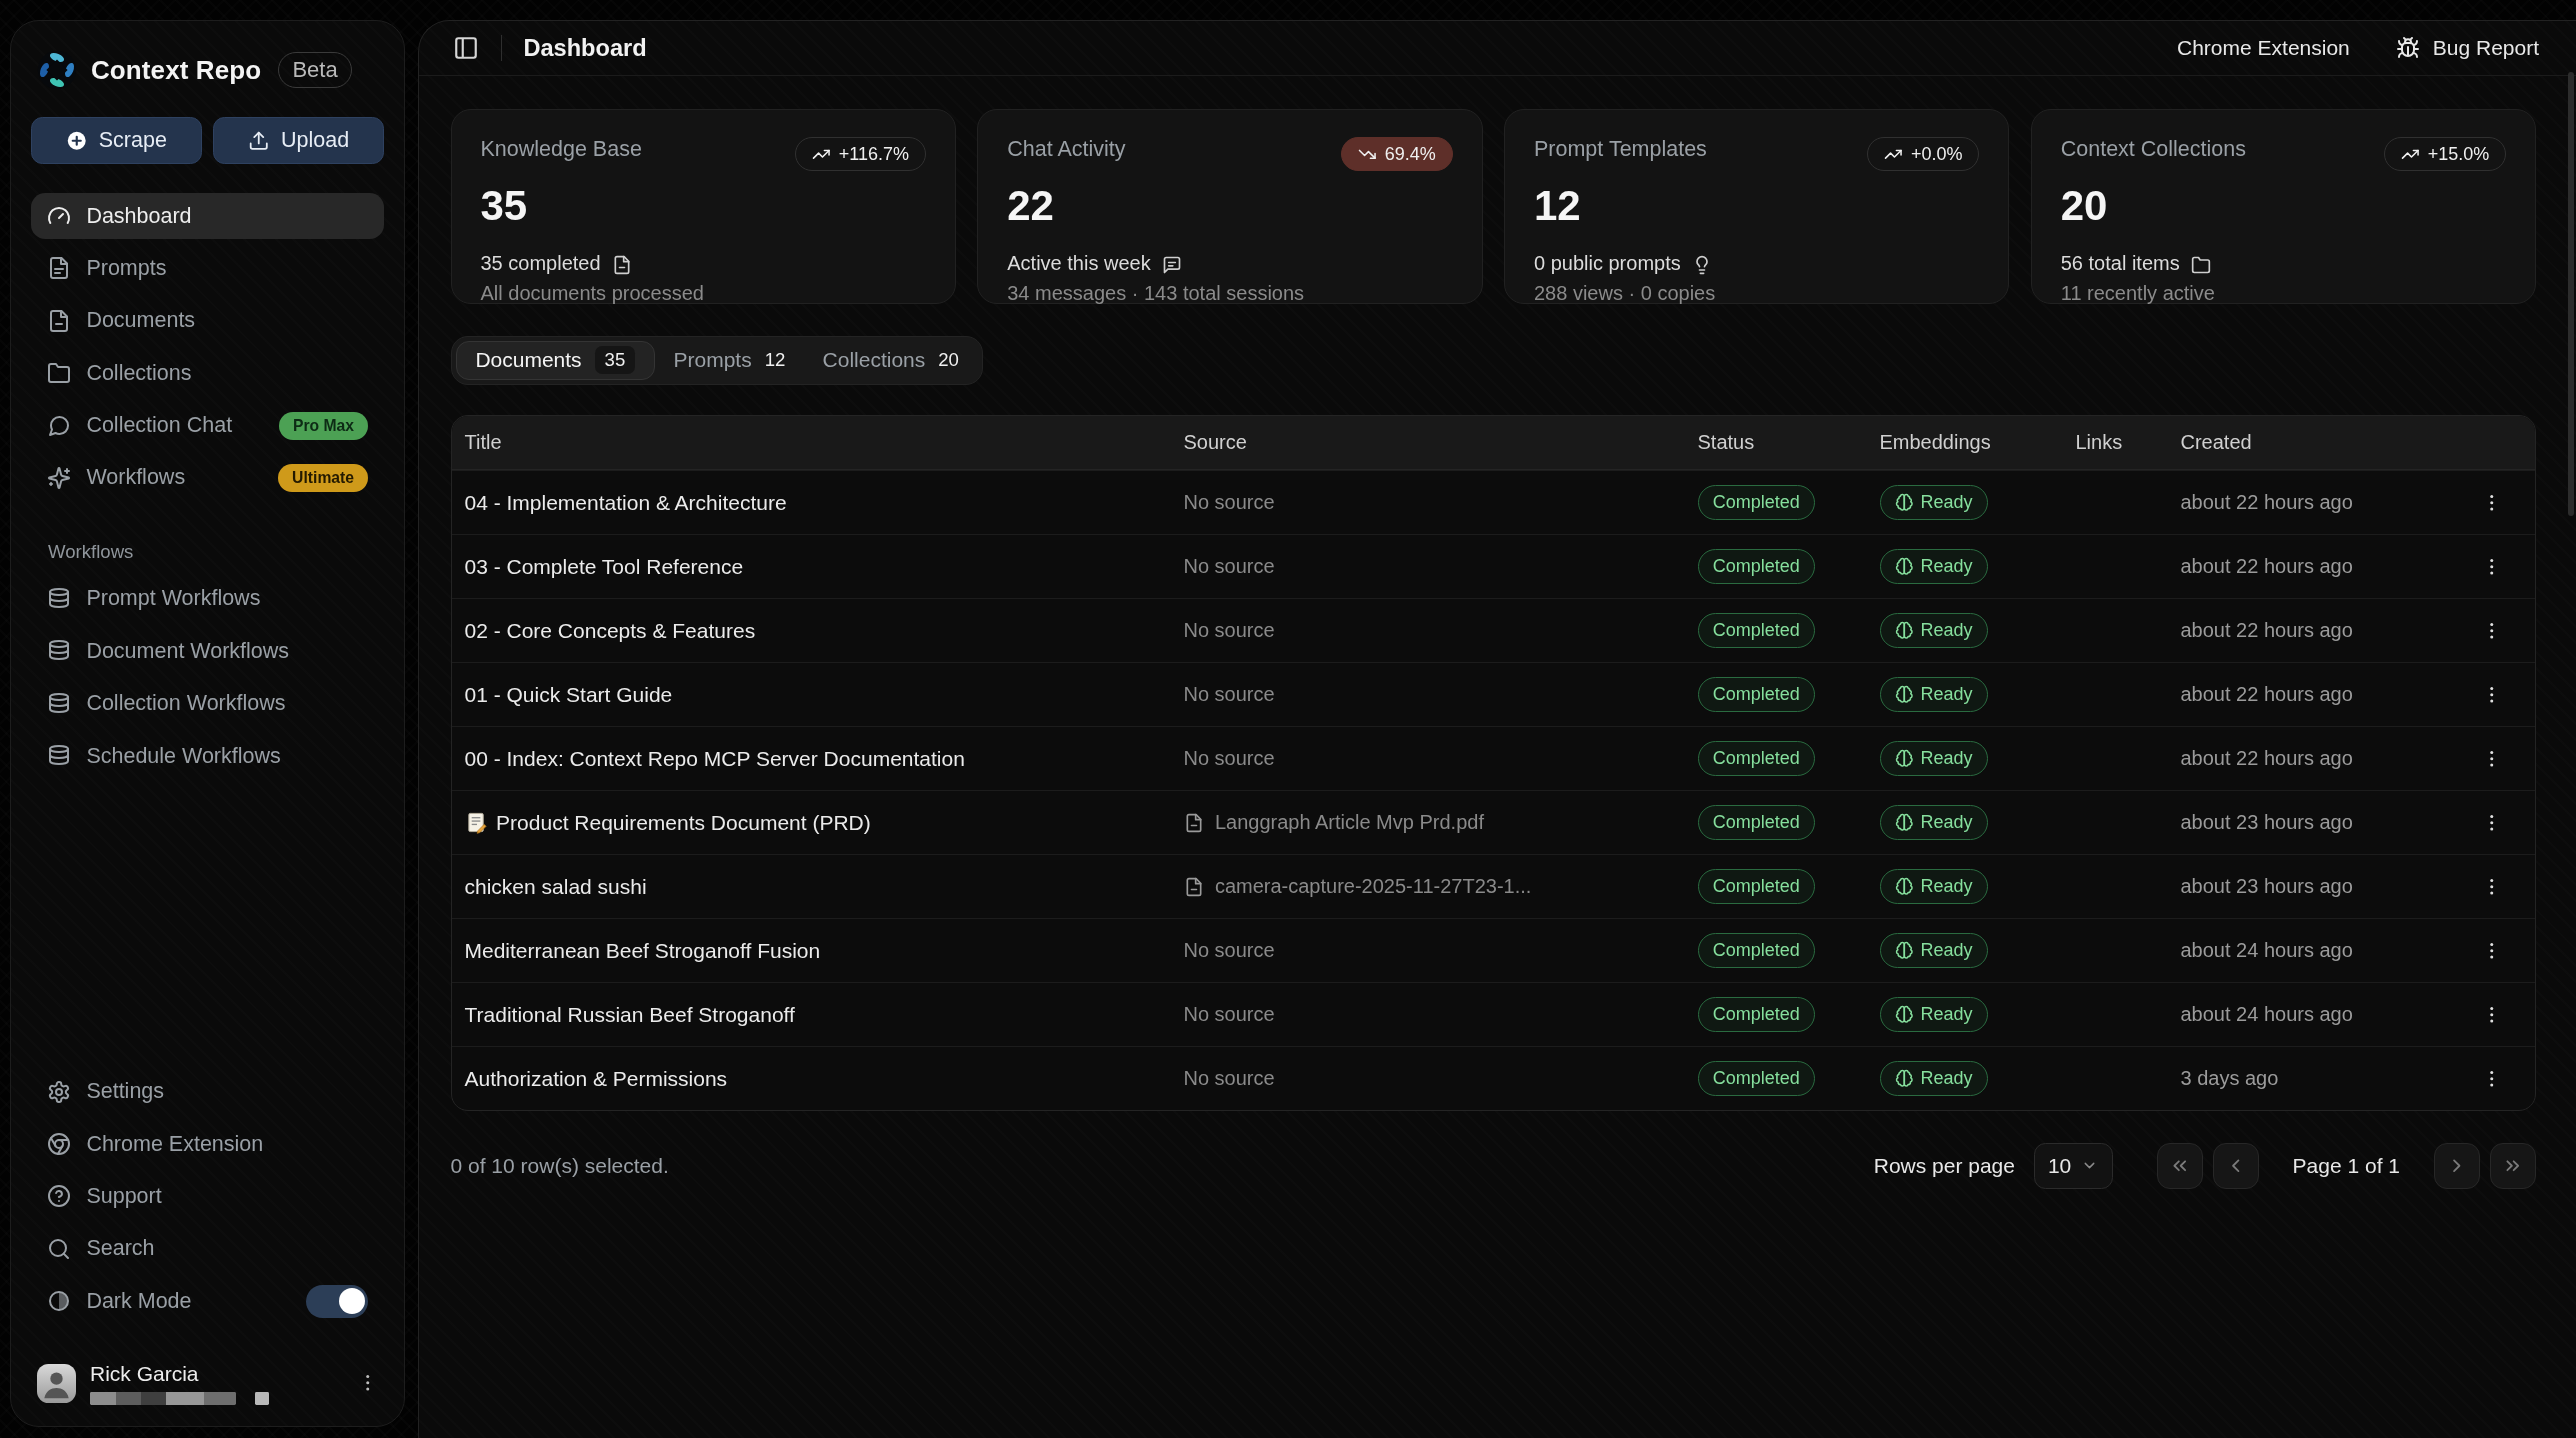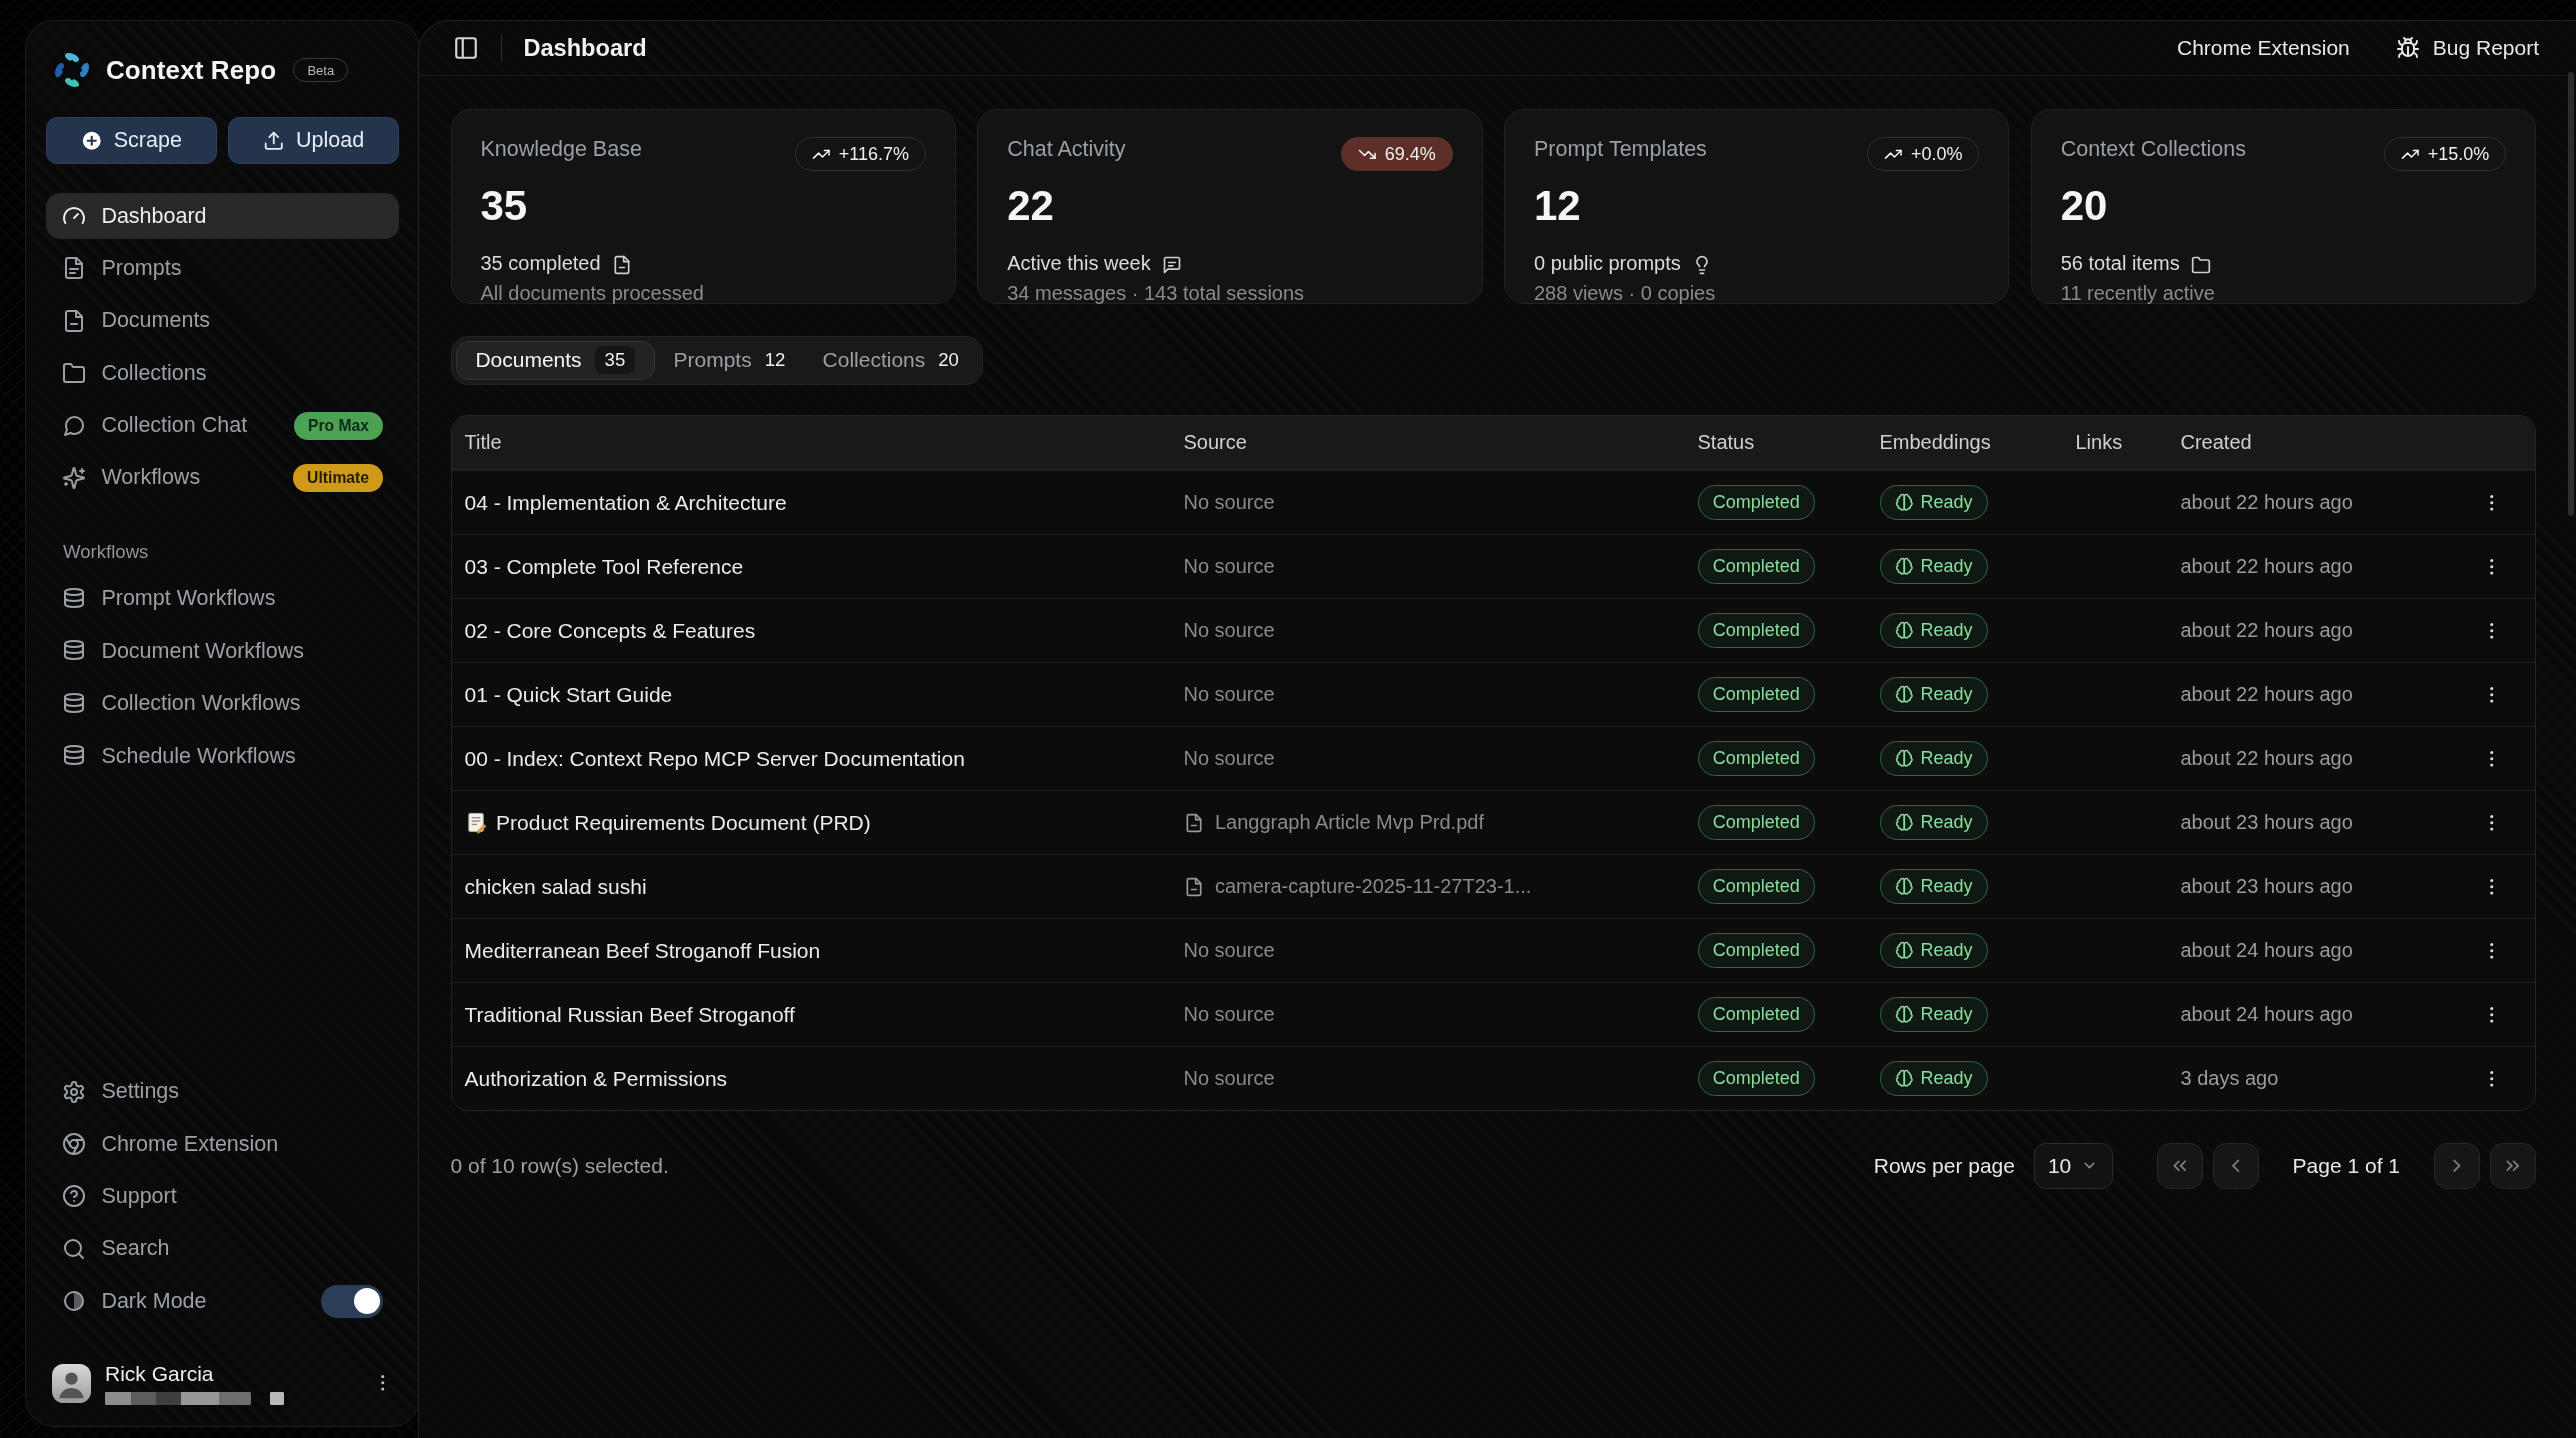--- a/index.html
+++ b/index.html
@@ -11,31 +11,31 @@
       repeating-linear-gradient(45deg, rgba(255,255,255,0.016) 0 2.1px, transparent 2.1px 11.4px),
       repeating-linear-gradient(-45deg, rgba(255,255,255,0.010) 0 2.1px, transparent 2.1px 11.4px);
     font-family:"Liberation Sans","DejaVu Sans",sans-serif;
     color:#e5e5e5;
     -webkit-font-smoothing:antialiased;
   }
   svg.ic{ display:block; flex:none; }
 
   
   .sidebar{
-    position:absolute; left:25px; top:20px; width:395px; height:1407px;
+    position:absolute; left:10px; top:20px; width:395px; height:1407px;
     background:#0a0a0a;
     background-image:repeating-linear-gradient(45deg, rgba(255,255,255,0.012) 0 2.1px, transparent 2.1px 11.4px);
     border:0.7px solid #1d1d1d; border-radius:29px;
     display:flex; flex-direction:column;
     padding:29px 20px 21.5px 20px;
   }
   .sb-head{ display:flex; align-items:center; gap:14.3px; padding-left:5.7px; }
   .sb-logo{ width:40px; height:40px; }
   .sb-title{ font-size:26px; font-weight:bold; color:#f4f4f4; letter-spacing:0.1px; }
-  .sb-beta{ margin-left:2.9px; font-size:13px; color:#b9b9b9; border:1.4px solid #3a3a3a; border-radius:715px; padding:3.6px 13px; }
+  .sb-beta{ margin-left:2.9px; font-size:22px; color:#b9b9b9; border:1.4px solid #3a3a3a; border-radius:715px; padding:3.6px 13px; }
   .sb-actions{ display:flex; gap:11.4px; margin-top:27px; }
   .sb-btn{
     flex:1; height:47px; border-radius:11.4px; background:#24344d; border:0.7px solid #2e4160;
     color:#e7edf5; font-size:21.5px; display:flex; align-items:center; justify-content:center; gap:11.4px; cursor:pointer;
   }
   .nav{ display:flex; flex-direction:column; gap:6.4px; margin-top:29px; }
   .s-item{
     height:46px; border-radius:14.3px; display:flex; align-items:center; gap:15.7px;
     padding:0 15.7px; color:#9aa0a6; font-size:21.5px; cursor:pointer;
   }

